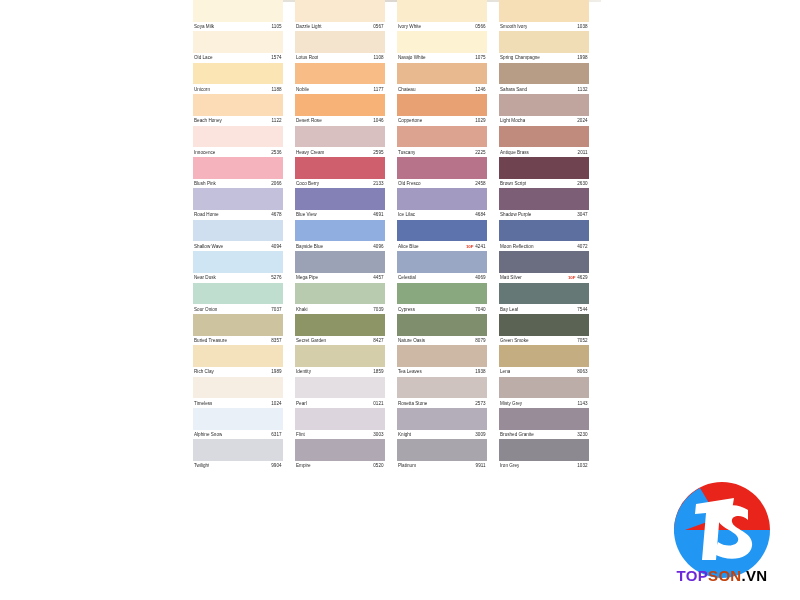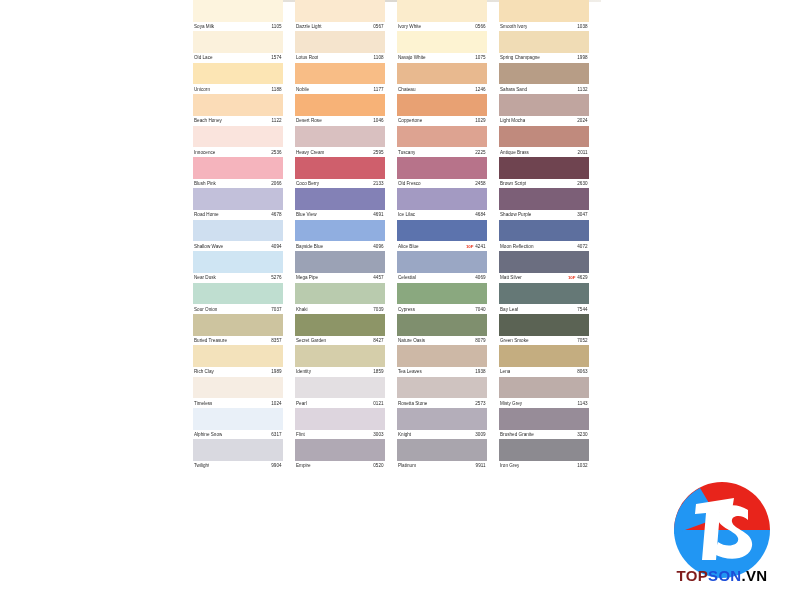--- a/index.html
+++ b/index.html
@@ -587,15 +587,15 @@
 
     <g fill="#ffffff">
       <path d="M30 30 L68 24 L66 36 L54 37.5 L50 86 L36 86 L40 39 L29 40 Z"></path>
       <path d="M82 36 C70 28 54 30 52 42 C50 54 70 56 72 64 C74 72 60 74 52 68
                L48 80 C62 88 84 86 86 72 C88 58 68 56 66 48 C64.5 41 76 40 82 46 Z"></path>
     </g>
   </svg>
   <div style="position:absolute;left:0;bottom:2px;width:112px;text-align:center;
               font-size:15px;font-weight:bold;letter-spacing:.3px;
               font-family:'Liberation Sans',sans-serif;">
-    <span style="color:#7f1d1d">TOP</span><span style="color:#1d4ed8">SON</span><span style="color:#000000">.VN</span>
+    <span style="color:#6d28d9">TOP</span><span style="color:#c2410c">SON</span><span style="color:#000000">.VN</span>
   </div>
 </div>
 
 </body></html>

